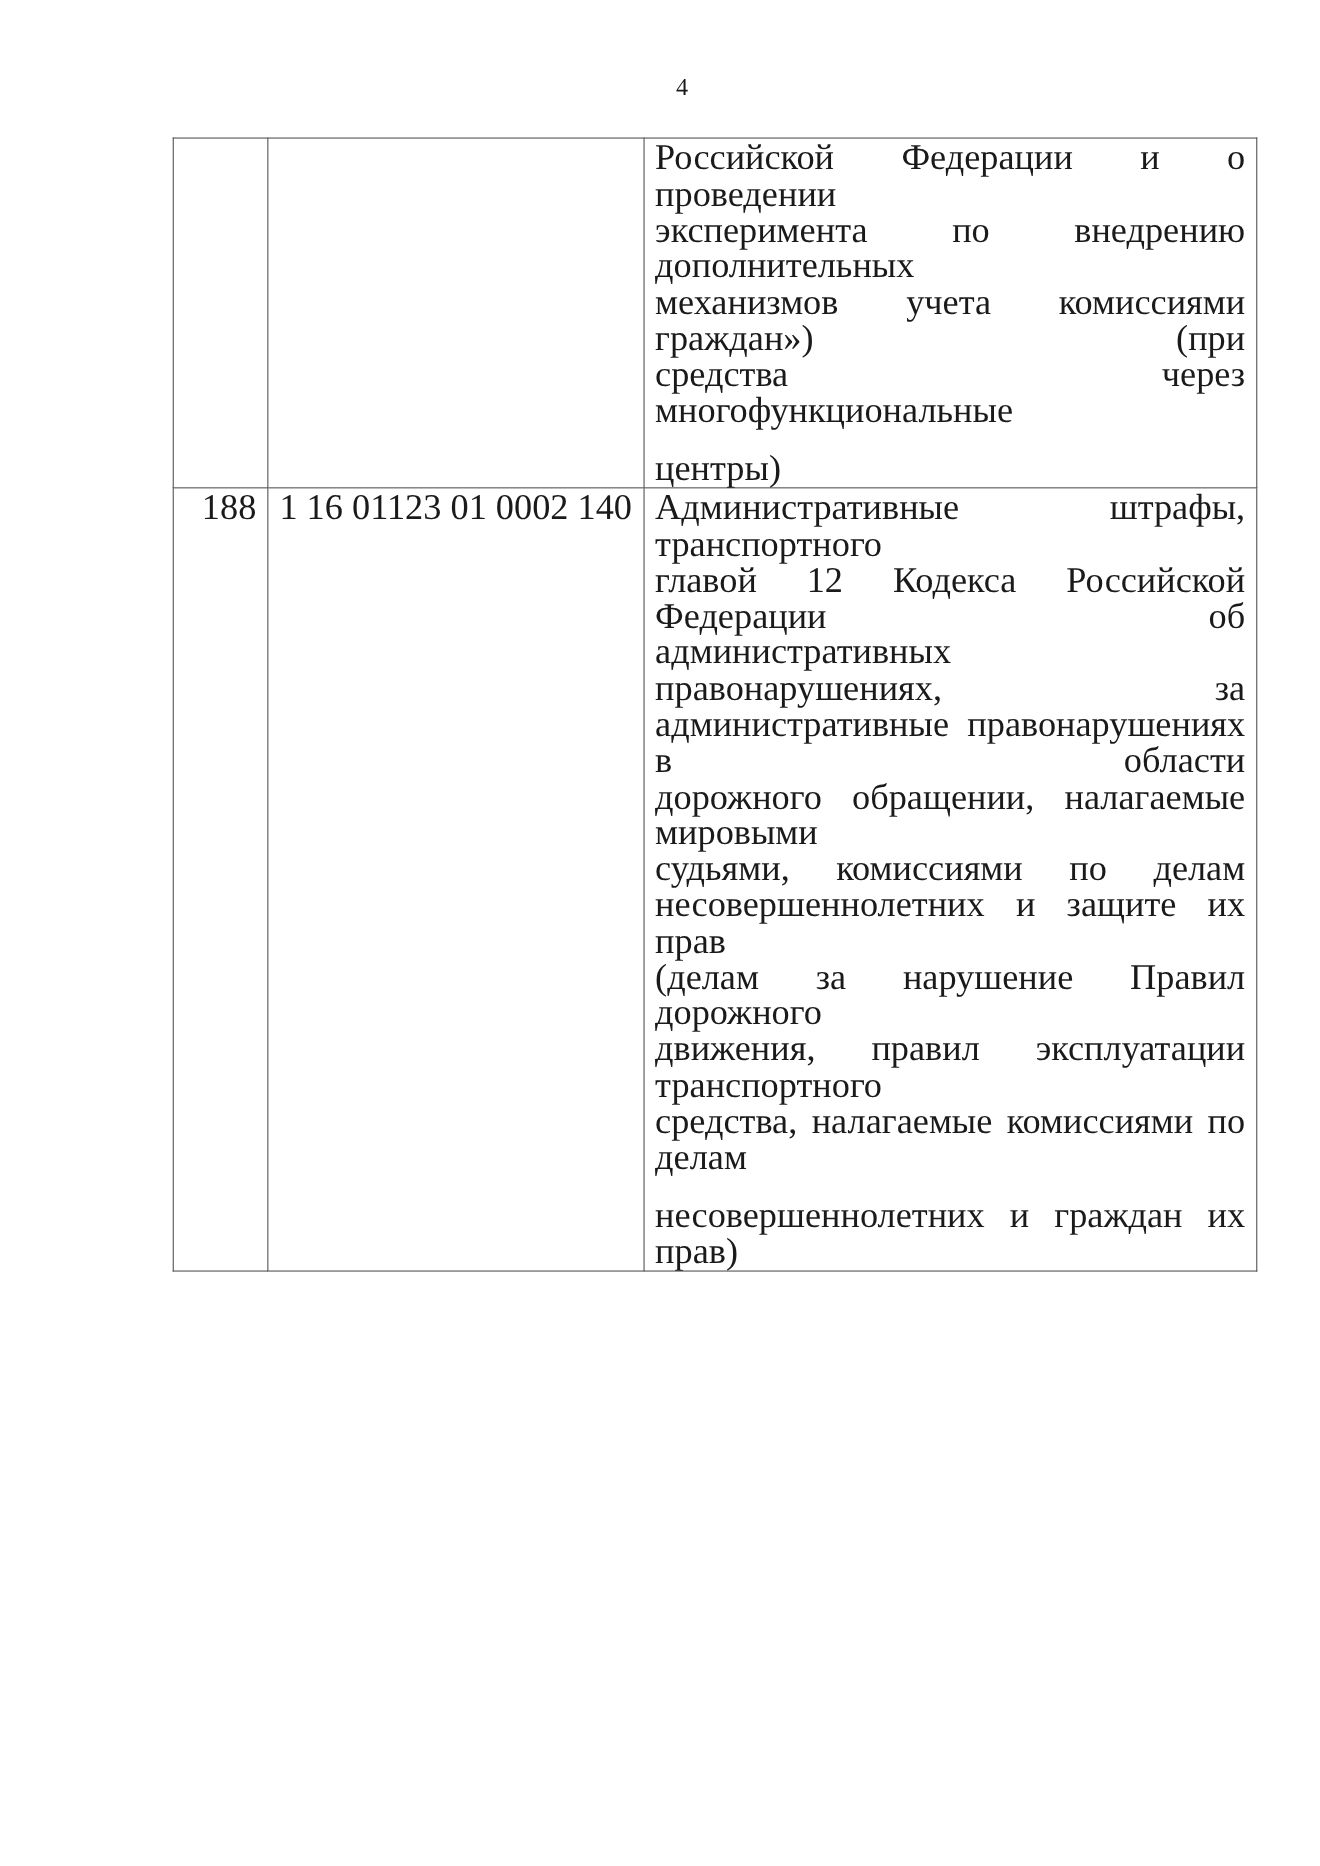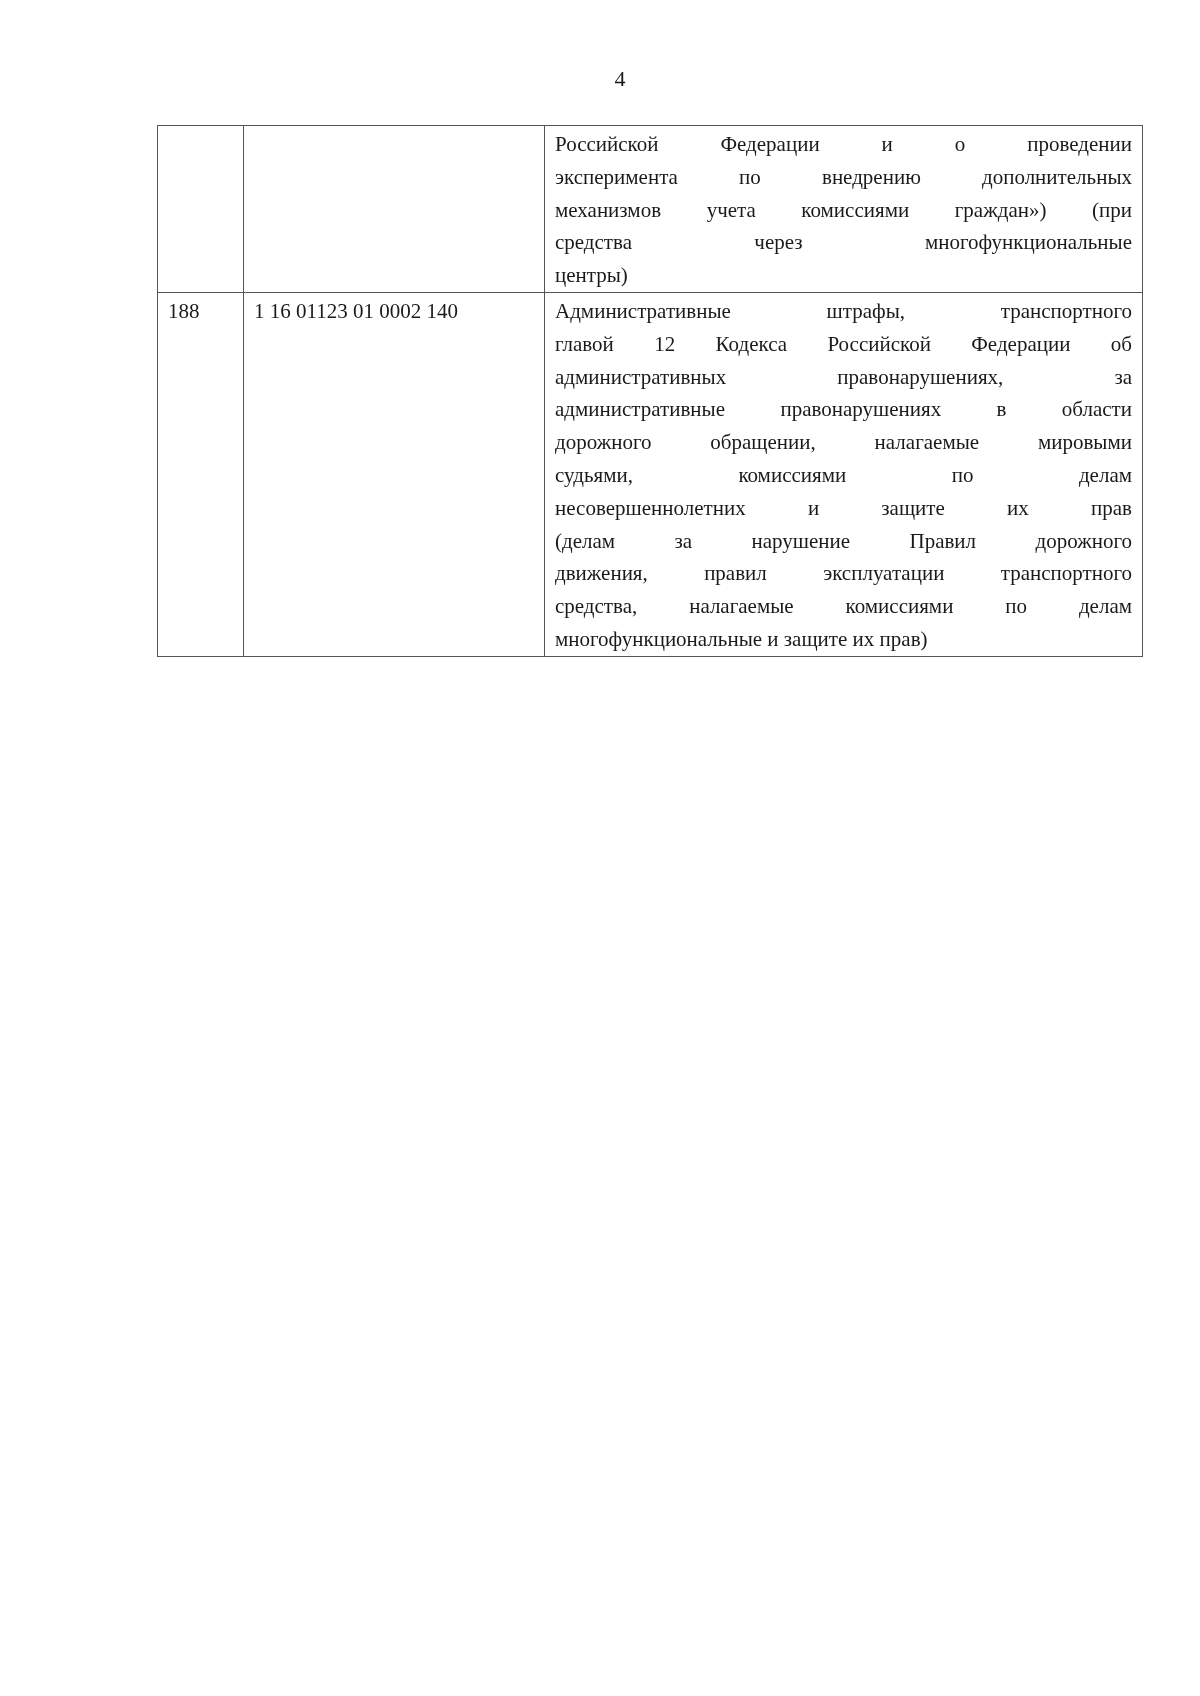--- a/index.html
+++ b/index.html
@@ -1,25 +1,25 @@
 <!DOCTYPE html>
 <html><head>
   <meta charset="utf-8">
   <style>
     html, body { margin:0; padding:0; background:#ffffff; }
     body { width:1200px; height:1696px; position:relative; overflow:hidden;
       font-family:"Liberation Serif","DejaVu Serif",serif; color:#1a1a1a; }
     .page-number { position:absolute; left:600px; top:66px; width:40px; text-align:center; font-size:22px; }
     table.doc-table { position:absolute; left:157px; top:125px; border-collapse:collapse; width:986px; }
-    table.doc-table td { border:1.5px solid #555; vertical-align:top; font-size:21px; line-height:32.8px; padding:2px 10px 0 10px; }
-    td.c1 { width:65px; text-align:left; padding-left:4px; padding-right:4px; }
+    table.doc-table td { border:1.5px solid #555; vertical-align:top; font-size:33px; line-height:32.8px; padding:2px 10px 0 10px; }
+    td.c1 { width:65px; text-align:right; padding-left:4px; padding-right:4px; }
     td.c2 { width:280px; padding-left:10px; padding-right:6px; white-space:nowrap; }
     td.c3 { text-align:justify; }
     .line { display:block; text-align:justify; text-align-last:justify; }
-    .line.last { text-align-last:left; }
+    .line.last { text-align-last:left;margin-top:20px; }
   </style>
 </head>
 <body>
 
 <div class="page-number">4</div>
 
 <table class="doc-table">
   <tbody>
       <tr>
     <td class="c1"></td>
@@ -39,17 +39,17 @@
       <span class="line">Административные штрафы, транспортного</span>
       <span class="line">главой 12 Кодекса Российской Федерации об</span>
       <span class="line">административных правонарушениях, за</span>
       <span class="line">административные правонарушениях в области</span>
       <span class="line">дорожного обращении, налагаемые мировыми</span>
       <span class="line">судьями, комиссиями по делам</span>
       <span class="line">несовершеннолетних и защите их прав</span>
       <span class="line">(делам за нарушение Правил дорожного</span>
       <span class="line">движения, правил эксплуатации транспортного</span>
       <span class="line">средства, налагаемые комиссиями по делам</span>
-      <span class="line last">многофункциональные и защите их прав)</span>
+      <span class="line last">несовершеннолетних и граждан их прав)</span>
     </td>
   </tr>
 </tbody>
   </table>
 
 </body></html>

